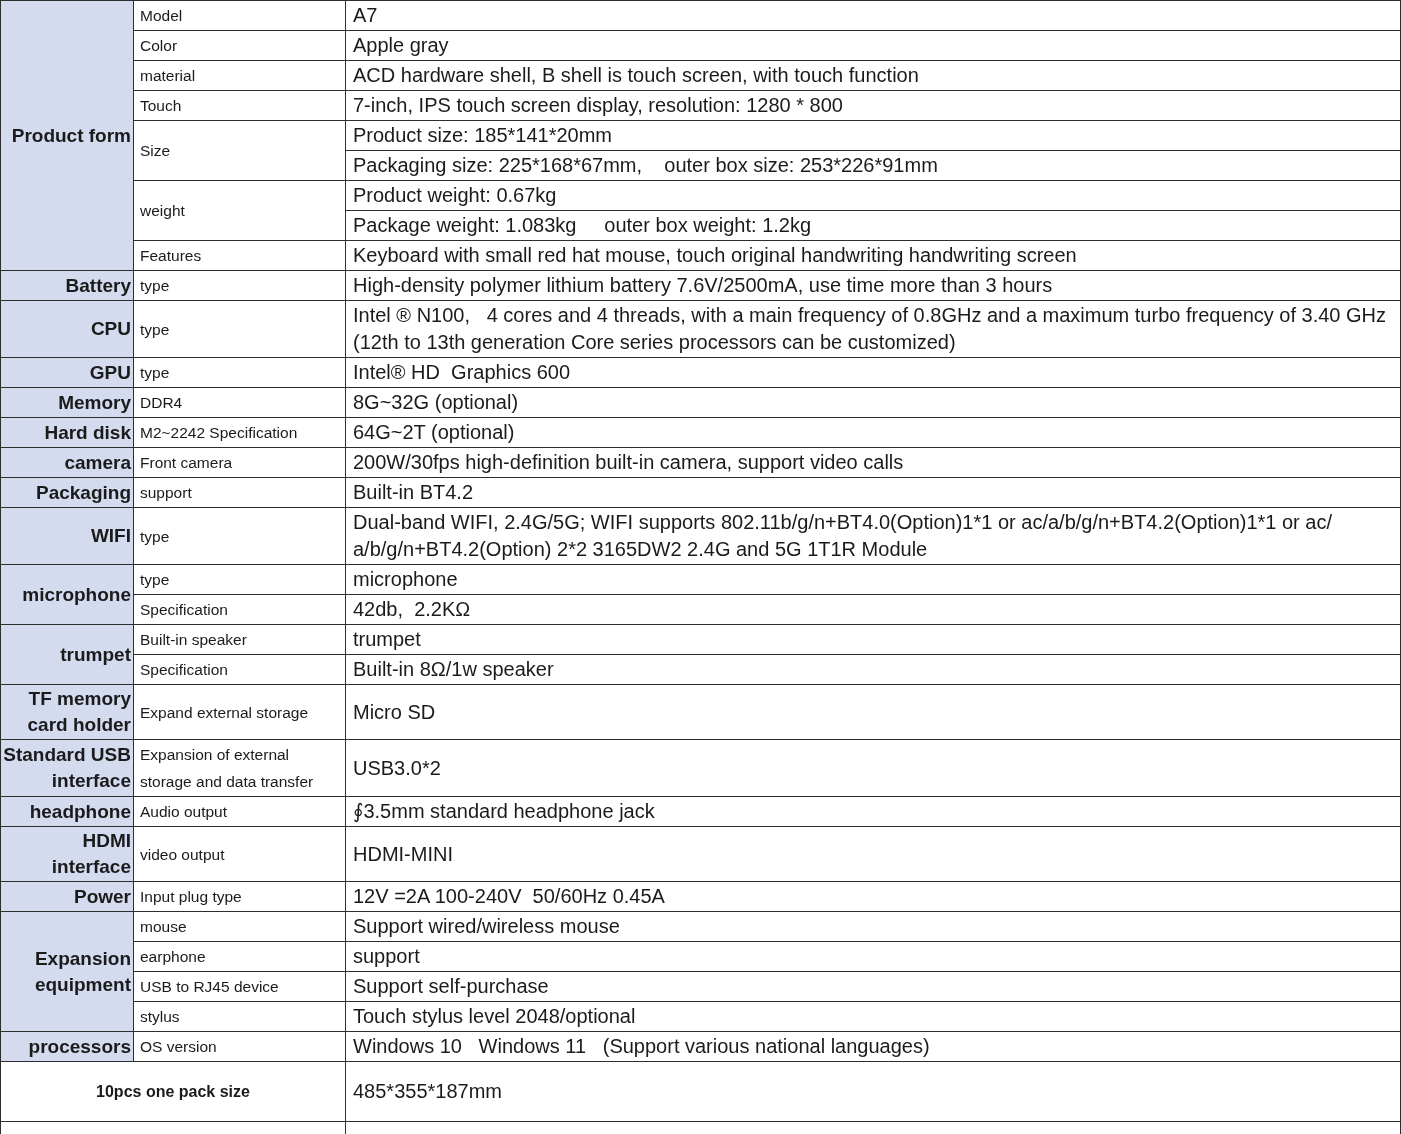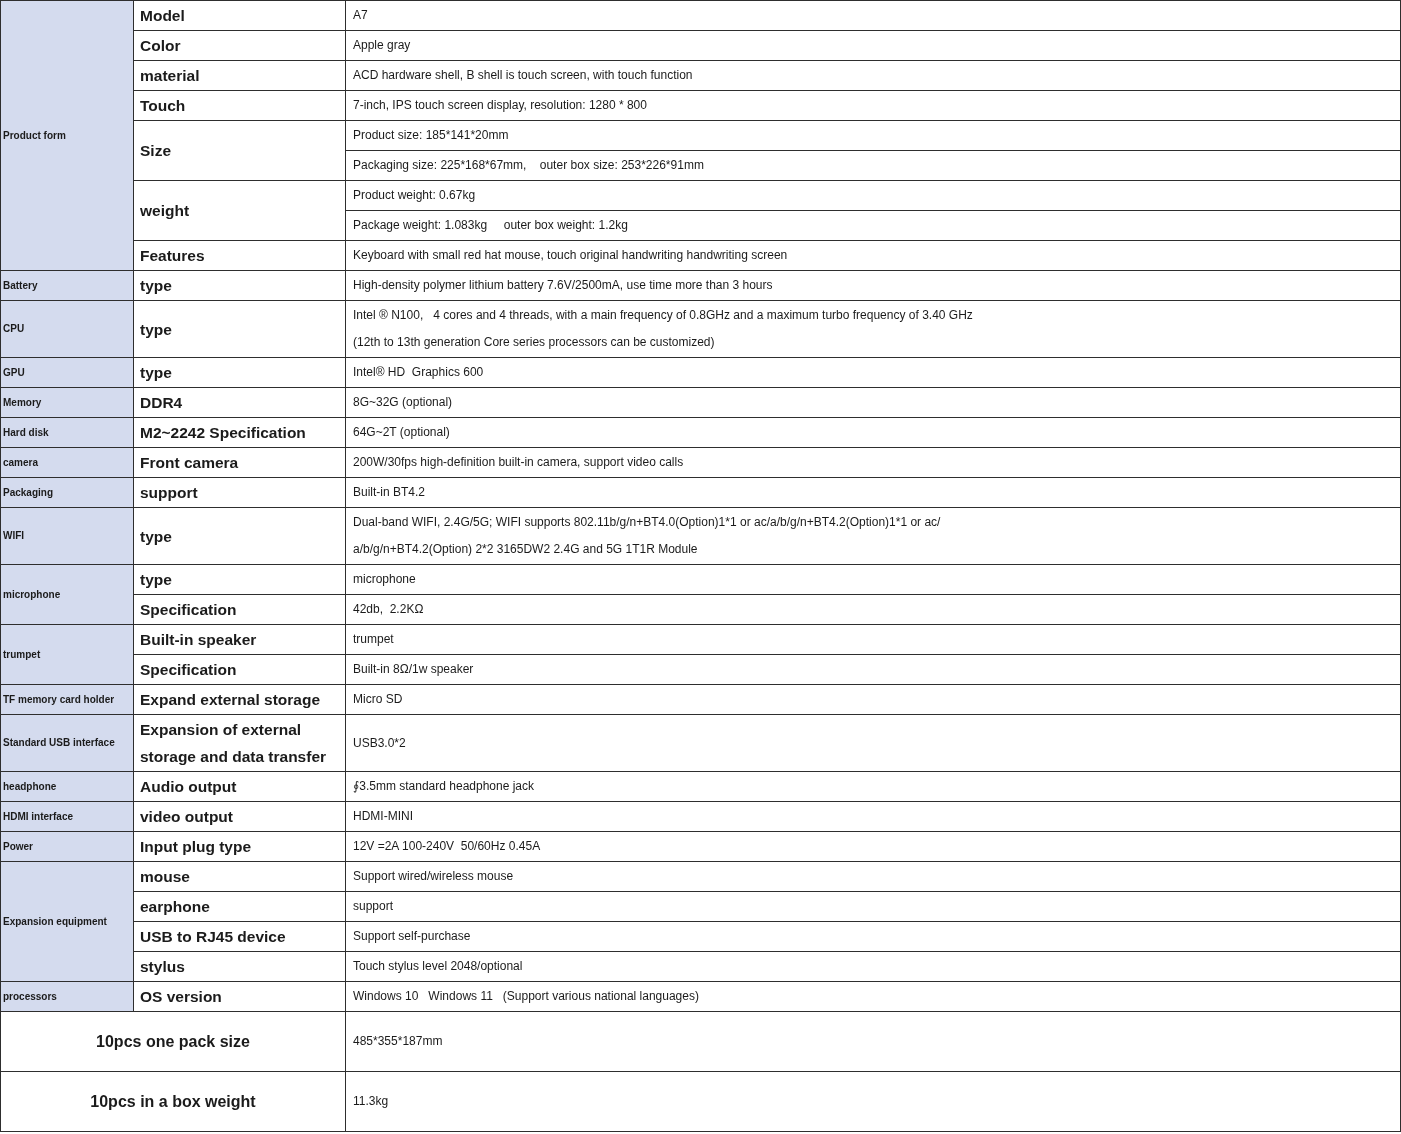--- a/index.html
+++ b/index.html
@@ -24,39 +24,39 @@
     border: 1px solid var(--border-color, #2e2e2e);
     vertical-align: middle;
     overflow: visible;
   }
   table.spec tr {
     height: 30px;
   }
   td.cat {
     background: var(--cat-bg, #d4dbee);
     font-weight: bold;
-    text-align: left;
-    font-size: 10px;
+    text-align: right;
+    font-size: 19px;
     line-height: 26px;
     padding: 1px 2px;
     white-space: normal;
   }
   td.label {
     background: #ffffff;
-    font-weight: bold;
+    font-weight: normal;
     text-align: left;
     font-size: 15.5px;
     line-height: 27px;
     padding: 1px 6px;
   }
   td.value {
     background: #ffffff;
     font-weight: normal;
     text-align: left;
-    font-size: 12px;
+    font-size: 20px;
     line-height: 27px;
     padding: 1px 7px;
     white-space: pre-wrap;
   }
   td.merged {
     background: #ffffff;
     font-weight: bold;
     text-align: center;
     font-size: 16px;
     line-height: 27px;

